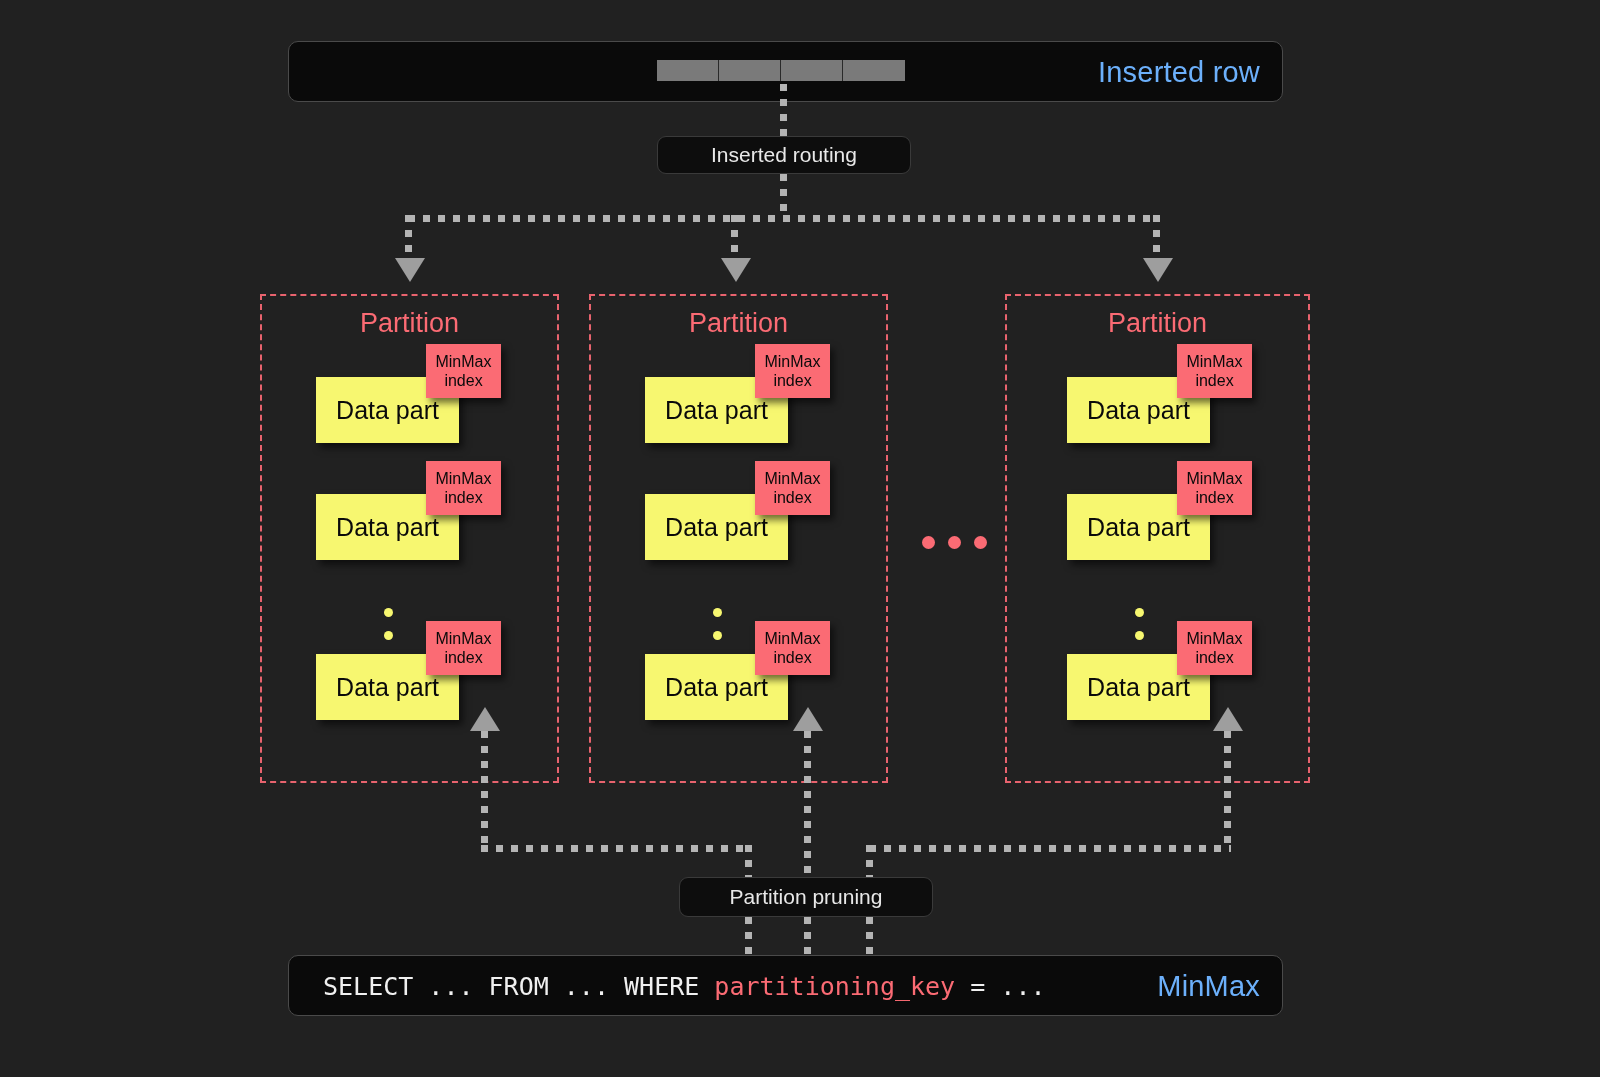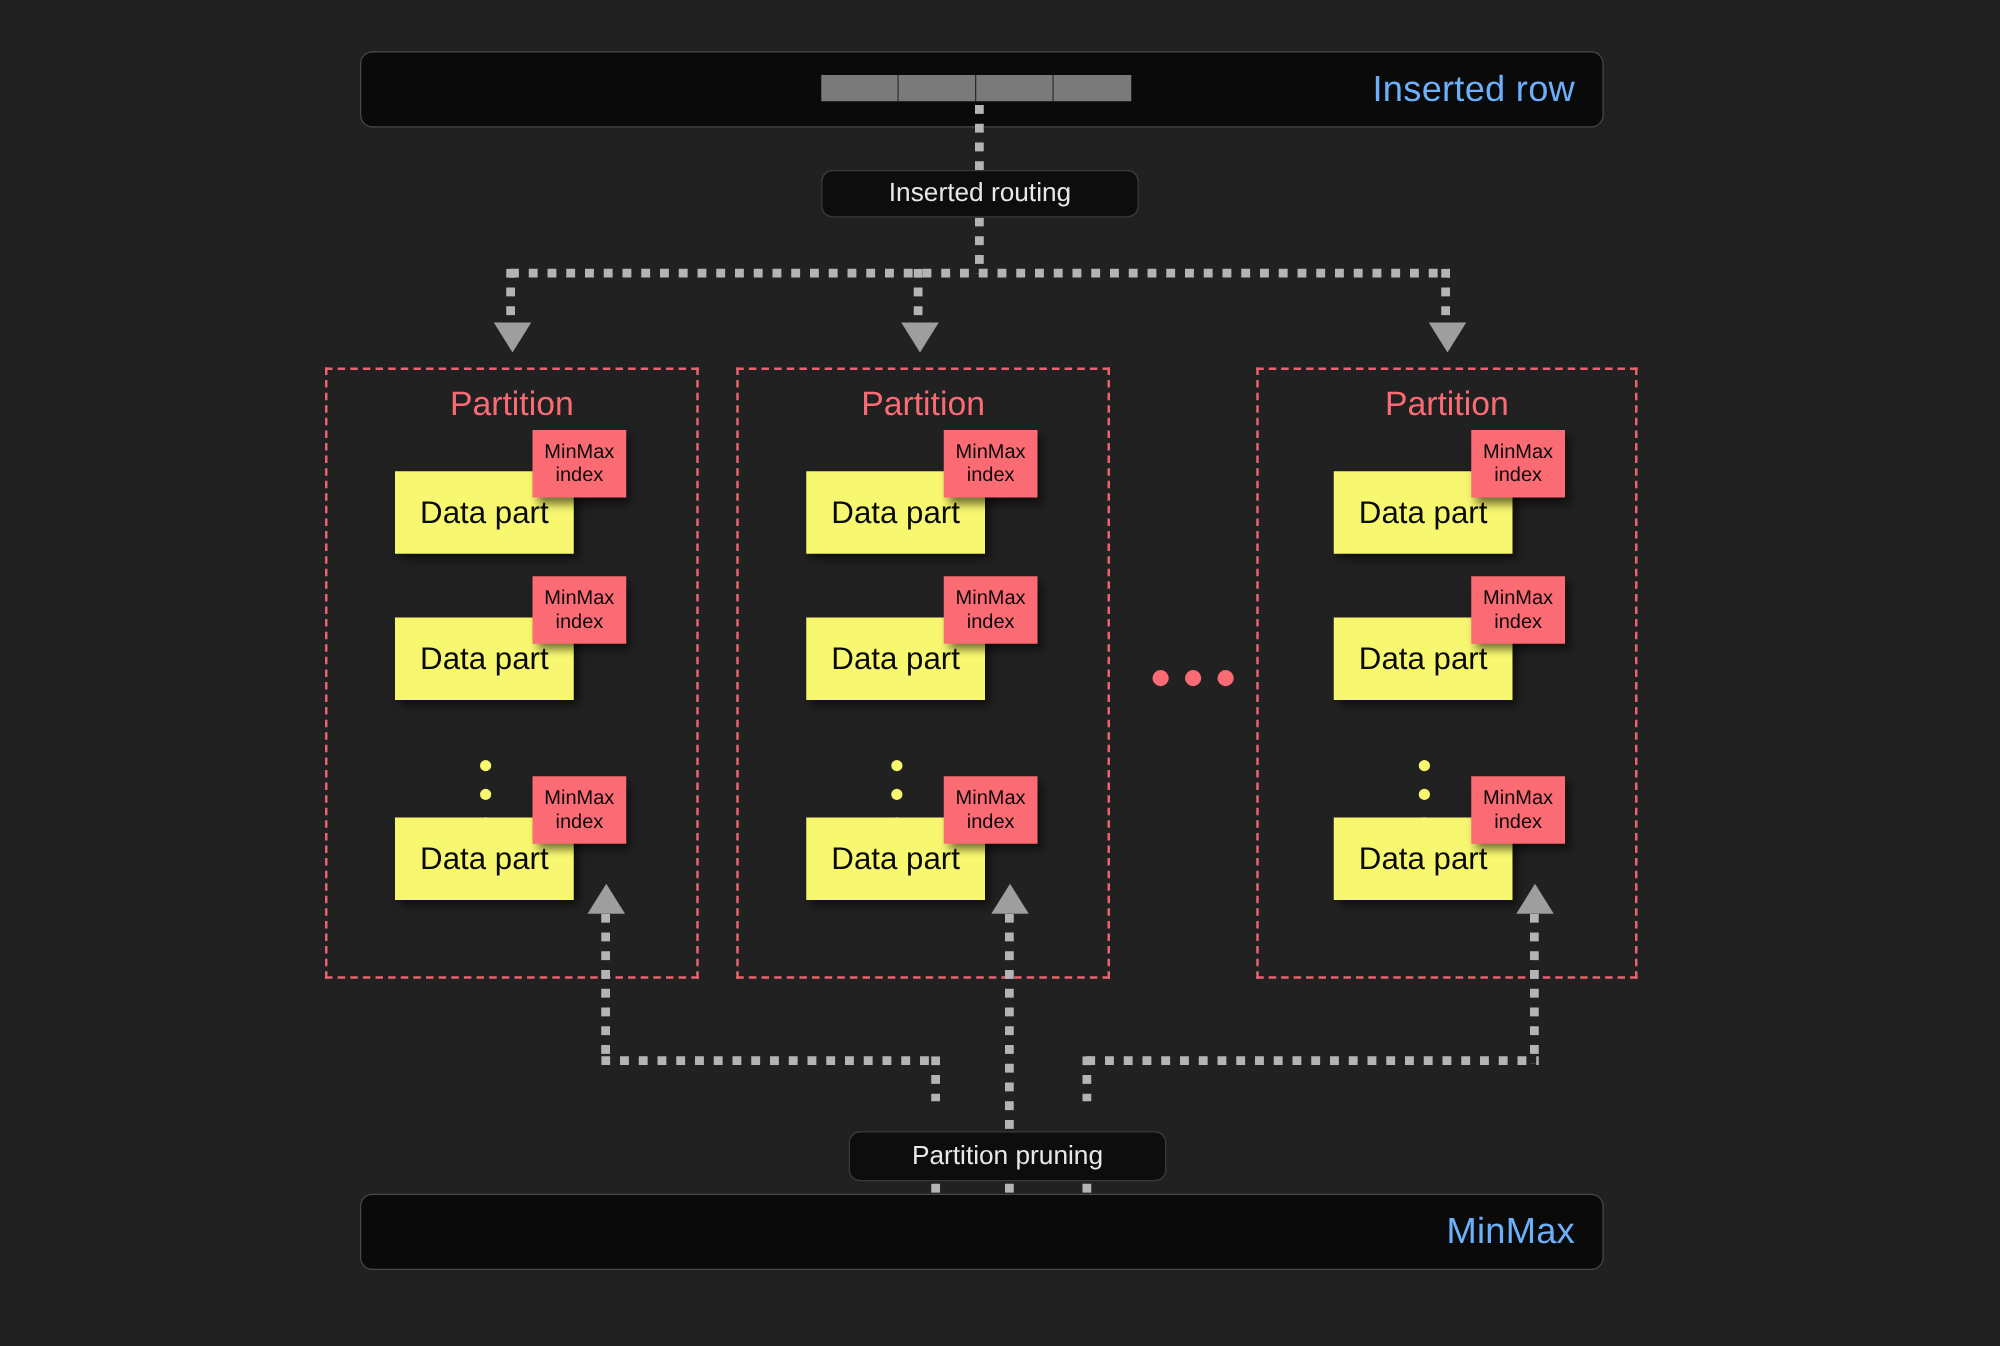--- a/index.html
+++ b/index.html
@@ -61,21 +61,21 @@
     align-items: center;
     justify-content: center;
     color: #e8e8e8;
     font-size: 21px;
     z-index: 5;
   }
   #partition-routing-box {
     left: 657px; top: 136px; width: 254px; height: 38px;
   }
   #partition-pruning-box {
-    left: 679px; top: 877px; width: 254px; height: 40px; margin-top: 28px;
+    left: 679px; top: 877px; width: 254px; height: 40px;
   }
   .pill-label { position: relative; }
 
   
   .dot-v {
     position: absolute;
     width: 7px;
     background-image: linear-gradient(to bottom, #b4b4b4 0px, #b4b4b4 7px, transparent 7px, transparent 15px);
     background-size: 7px 15px;
     z-index: 2;
@@ -344,16 +344,17 @@
 
   <div class="dot-v" style="left:745px; top:917px; height:40px;"></div>
   <div class="dot-v" style="left:804px; top:917px; height:40px;"></div>
   <div class="dot-v" style="left:866px; top:917px; height:40px;"></div>
 
   <div class="pill" id="partition-pruning-box">
     <span class="pill-label">Partition pruning</span>
   </div>
 
   <div class="dark-bar" id="query-bar">
+    <div id="query-text"><span>SELECT ... FROM ... WHERE </span><span class="kw">partitioning_key</span><span> = ...</span></div>
     <span class="bar-right-label">MinMax</span>
   </div>
 
 </div>
 
 </body></html>

